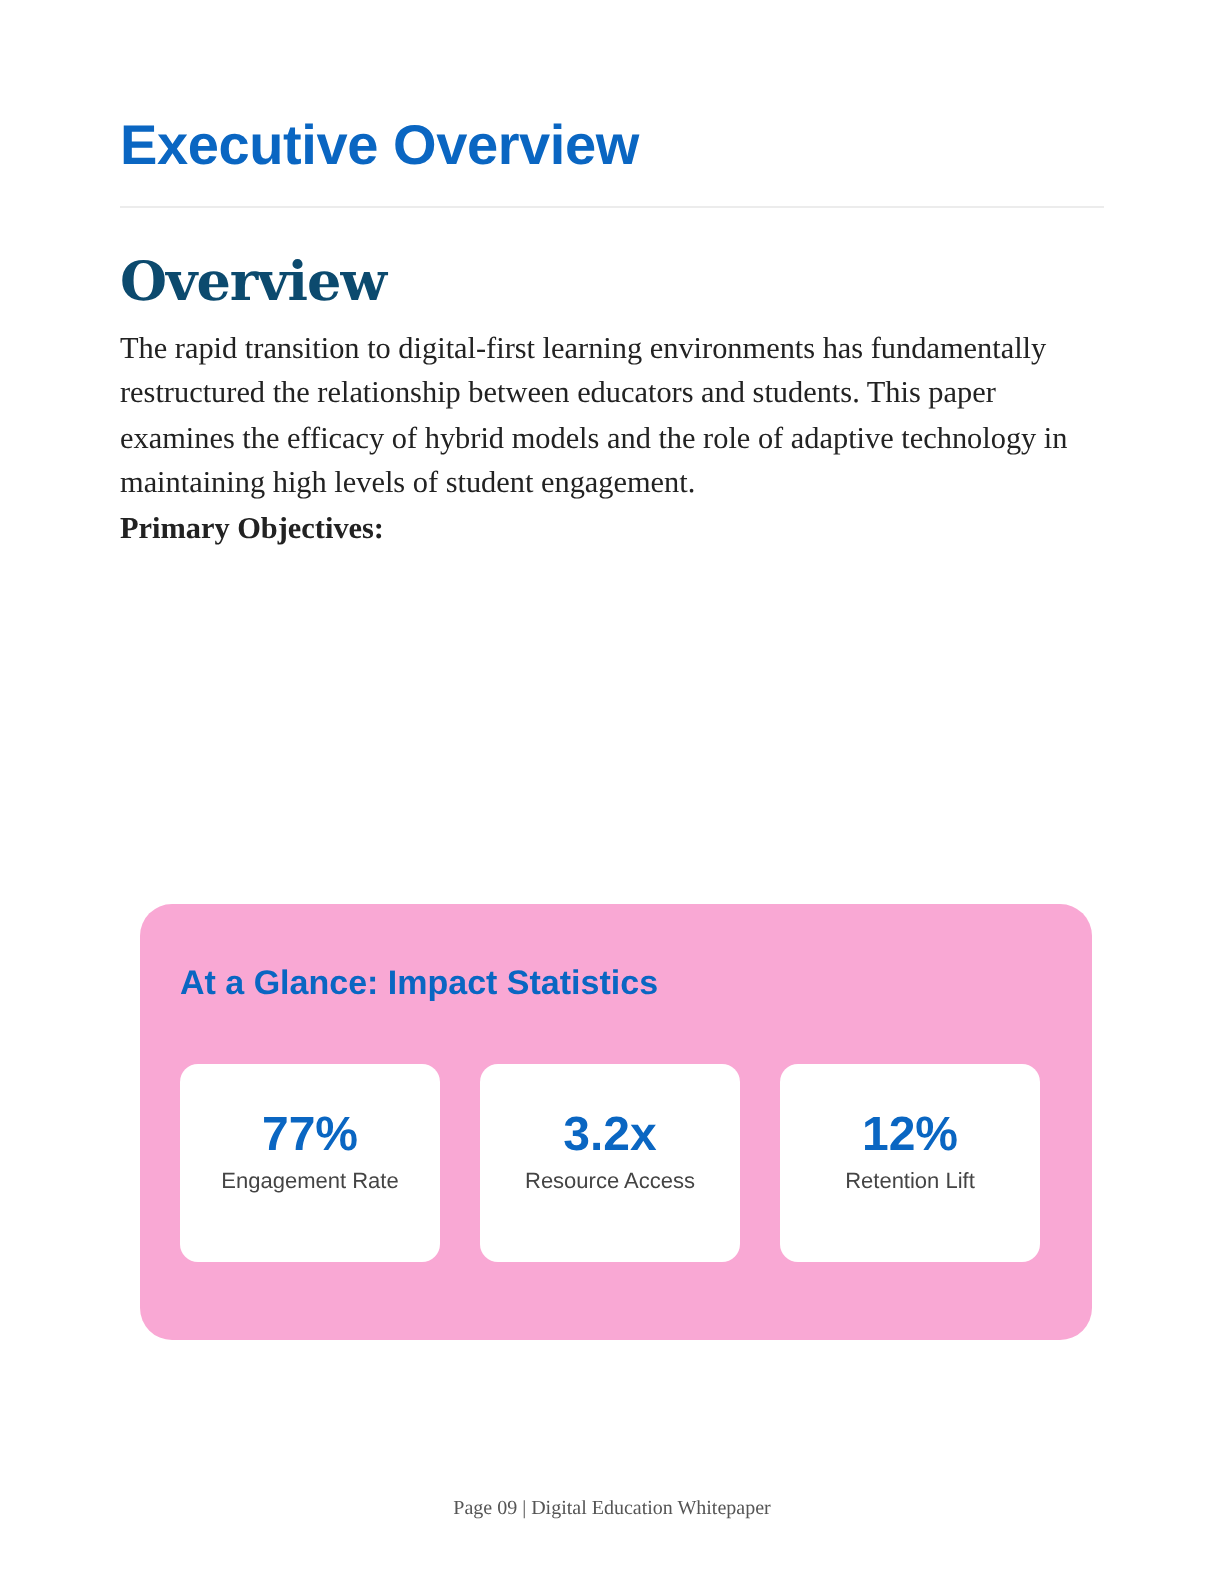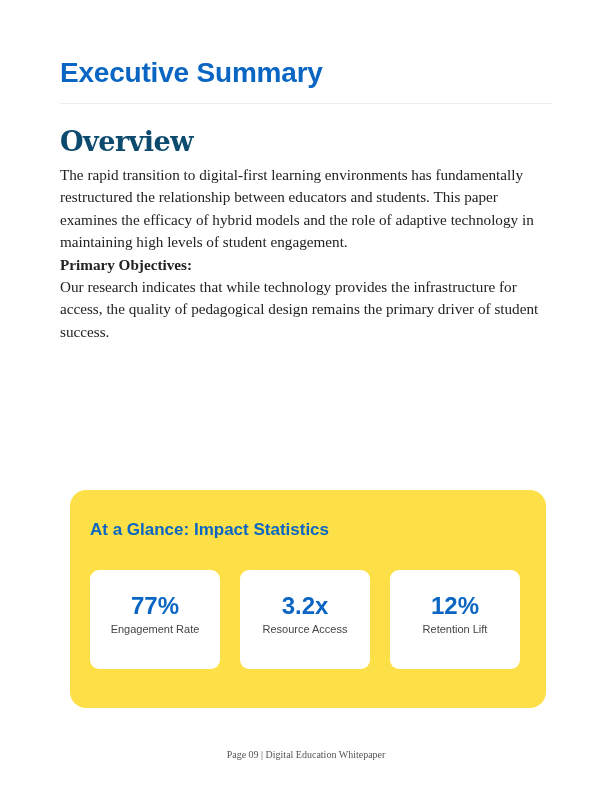--- a/index.html
+++ b/index.html
@@ -18,22 +18,22 @@
     }
     .body-text {
       position: absolute; top: 164px; left: 0; width: 492px;
       font-family: "Liberation Serif", serif; font-size: 15.2px; line-height: 22.4px; color: #222;
     }
     .body-text p { margin: 0; }
     .body-text .bold { font-weight: bold; }
     .body-text ul { margin: 0; padding-left: 24px; }
     .body-text li { margin: 0; }
     .stats-panel {
-      position: absolute; left: 70px; top: 490px; width: 476px; height: 218px;
-      background: #fde047; border-radius: 16px;
+      position: absolute; left: 70px; top: 452px; width: 476px; height: 218px;
+      background: #f9a8d4; border-radius: 16px;
     }
     .stats-title {
       position: absolute; left: 20px; top: 30px; margin: 0;
       font-family: "Liberation Sans", sans-serif; font-weight: bold; font-size: 17px; color: #0a66c2;
     }
     .stat-card {
       position: absolute; top: 80px; width: 130px; height: 99px;
       background: #ffffff; border-radius: 9px; text-align: center;
     }
     .stat-value {
@@ -45,27 +45,26 @@
     }
     .footer {
       position: absolute; top: 749px; left: 0; width: 612px; text-align: center;
       font-family: "Liberation Serif", serif; font-size: 10px; color: #555;
     }
   </style>
 </head>
 <body>
 
 <div class="page">
-  <h1 class="doc-title">Executive Summary</h1>
+  <h1 class="doc-title">Executive Overview</h1>
   <div class="rule"></div>
   <h2 class="section-title">Overview</h2>
   <div class="body-text">
     <p>The rapid transition to digital-first learning environments has fundamentally restructured the relationship between educators and students. This paper examines the efficacy of hybrid models and the role of adaptive technology in maintaining high levels of student engagement.</p>
     <p class="bold">Primary Objectives:</p>
-    <p>Our research indicates that while technology provides the infrastructure for access, the quality of pedagogical design remains the primary driver of student success.</p>
   </div>
 </div>
 
 <div class="stats-panel">
   <h3 class="stats-title">At a Glance: Impact Statistics</h3>
   <div class="stat-card" style="left:20px;">
     <div class="stat-value">77%</div>
     <div class="stat-label">Engagement Rate</div>
   </div>
   <div class="stat-card" style="left:170px;">

